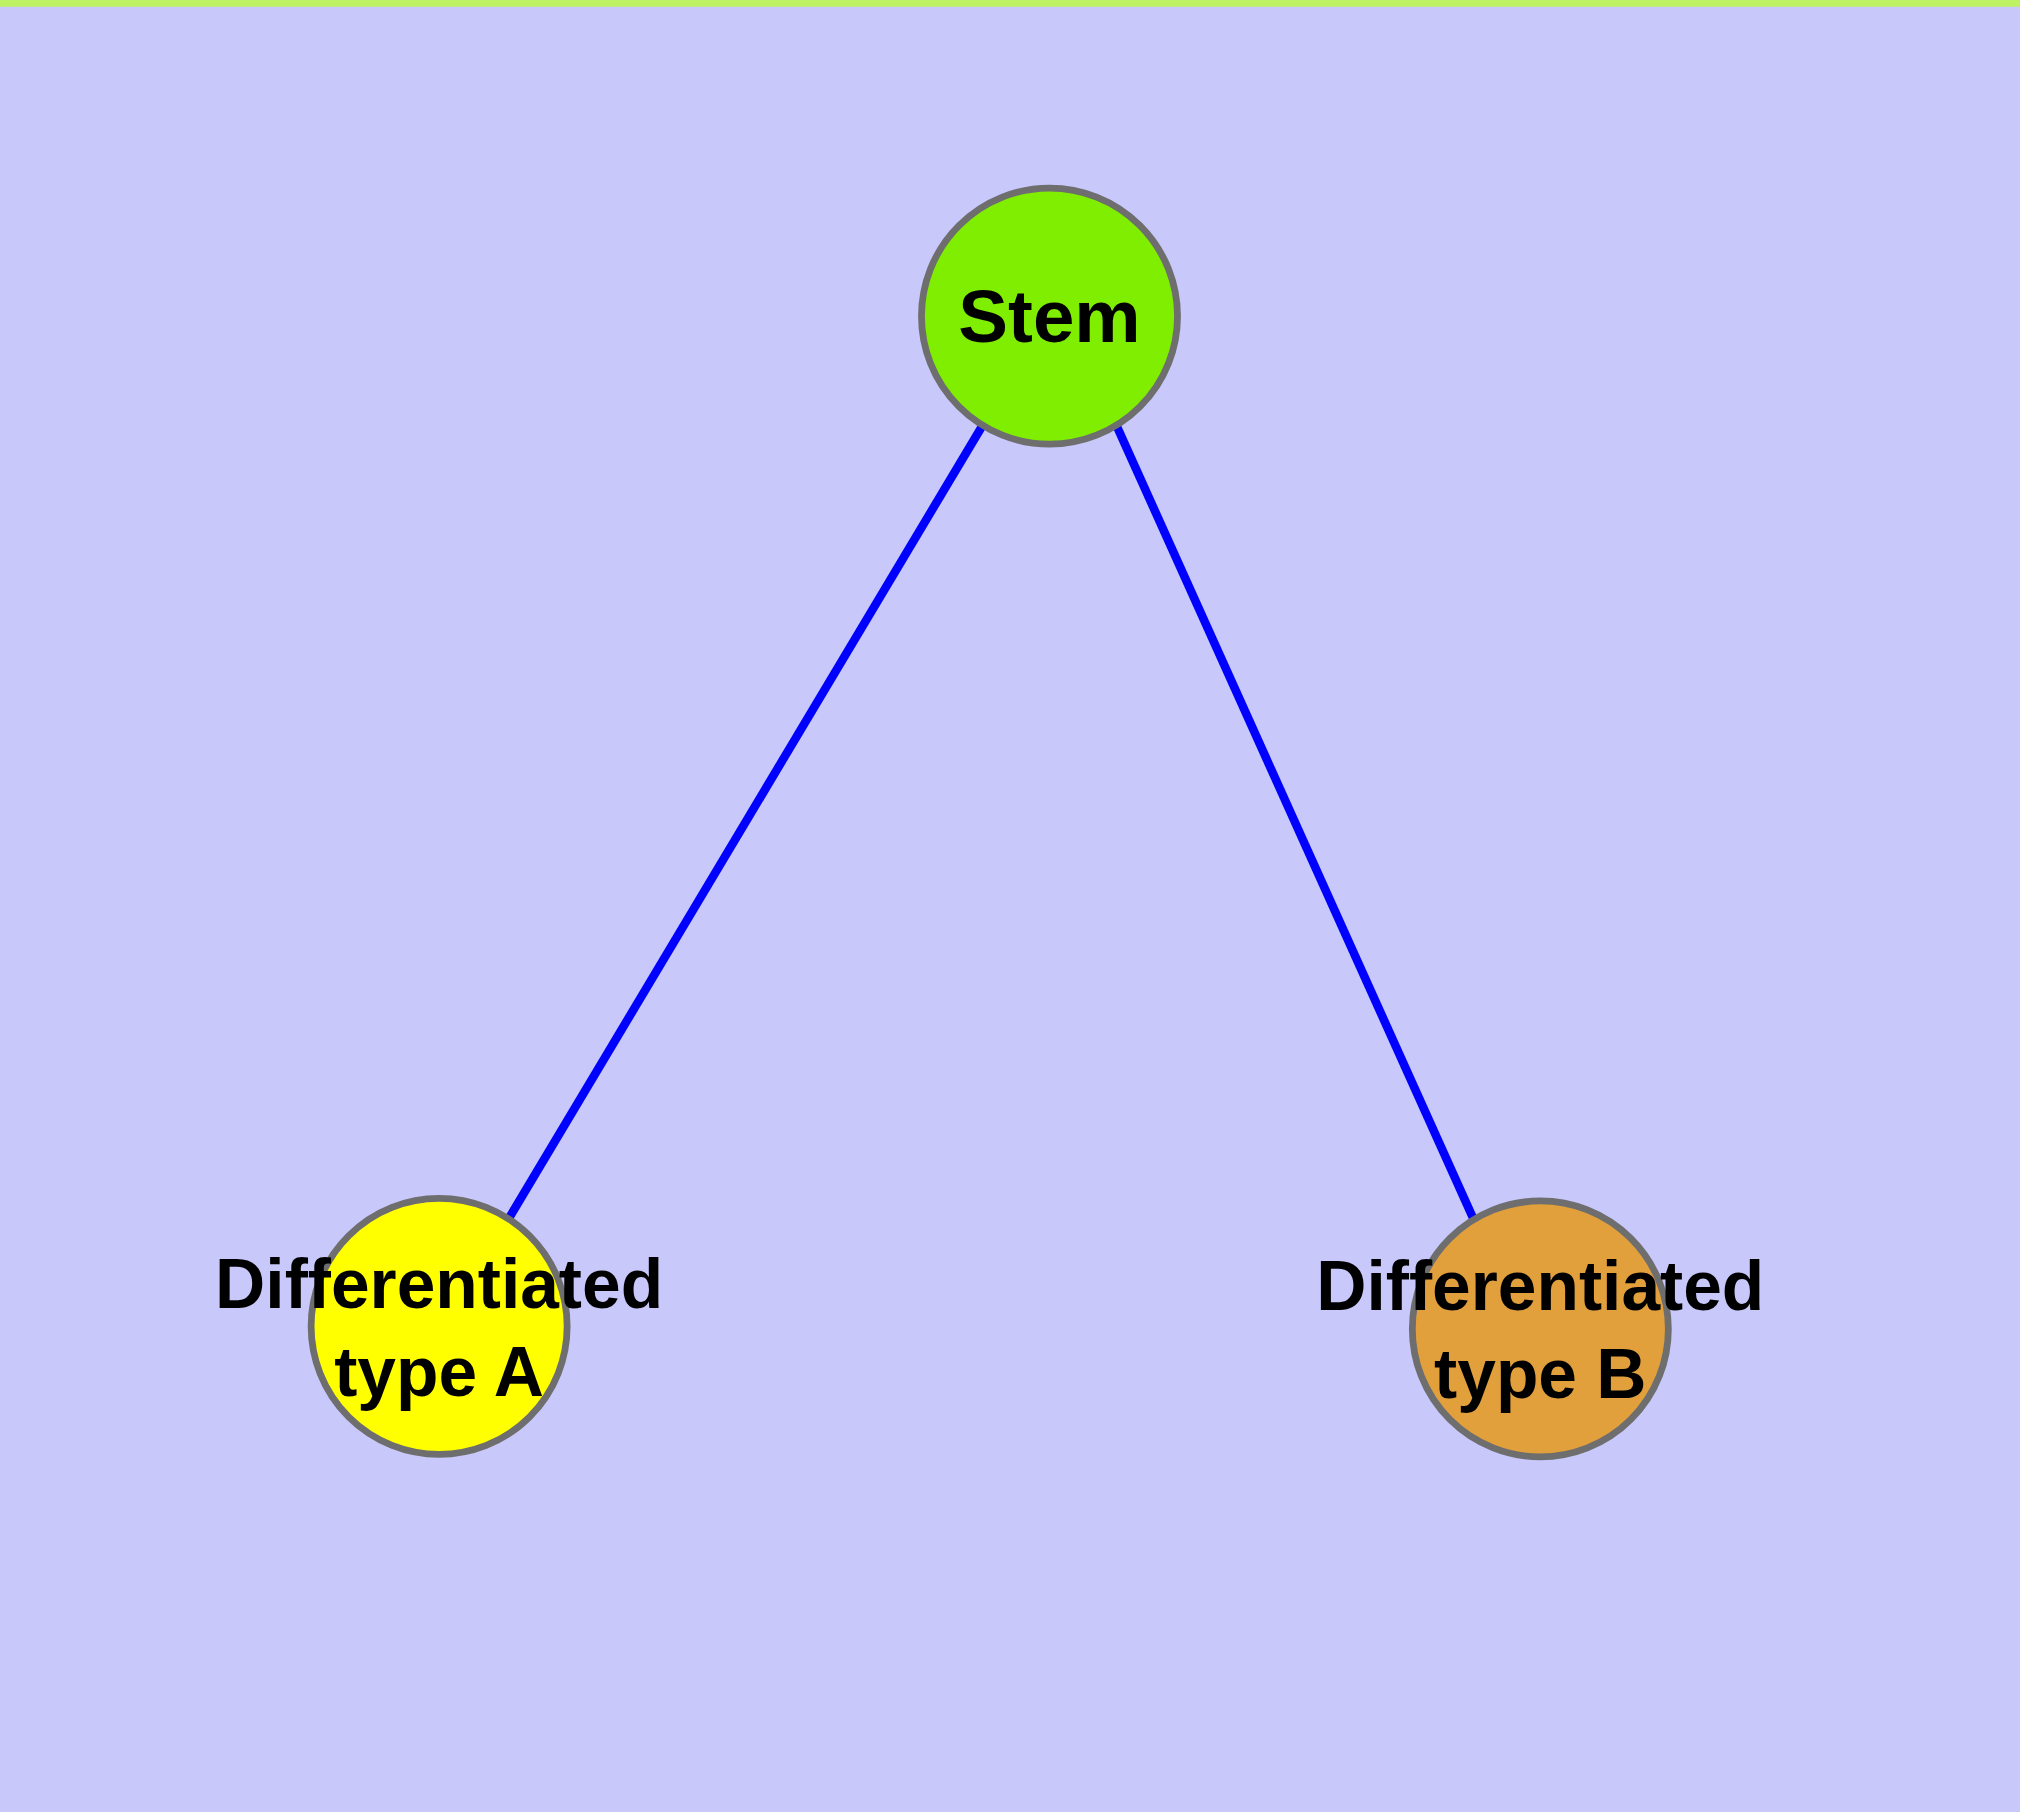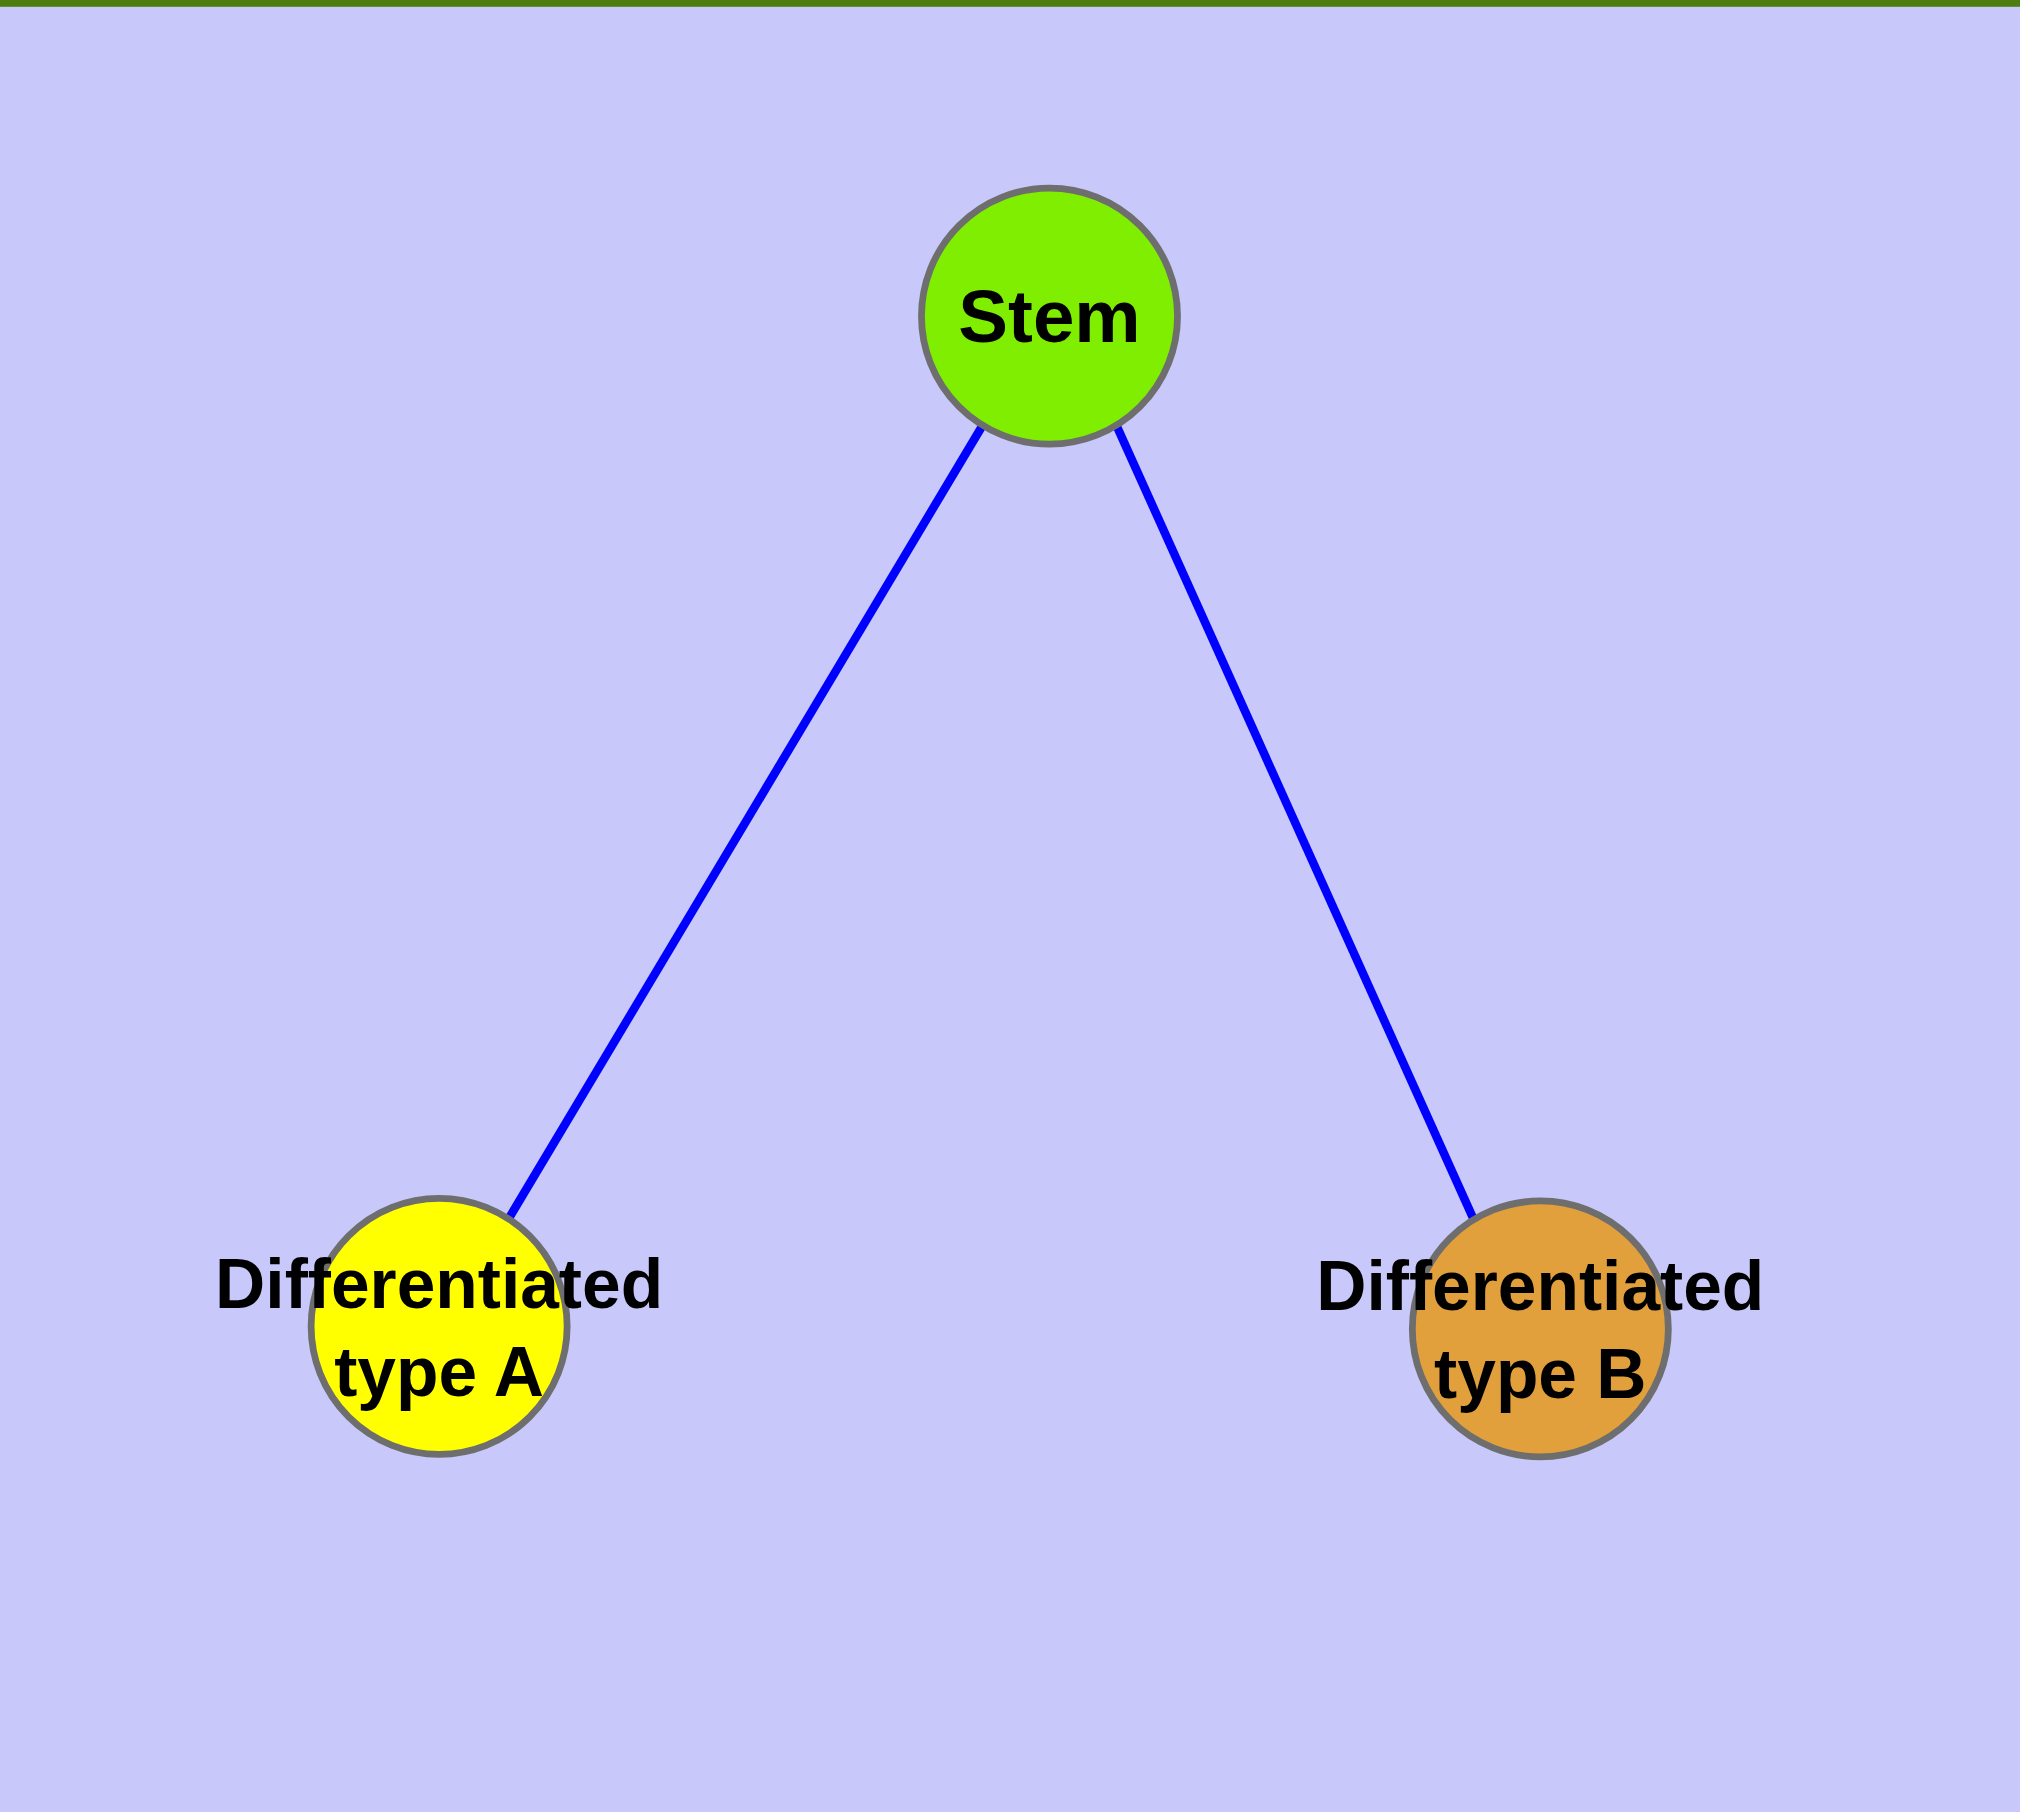--- a/index.html
+++ b/index.html
@@ -32,21 +32,21 @@
     font-weight: bold;
     fill: #000000;
     stroke: none;
     text-anchor: middle;
     font-family: "Liberation Sans", "DejaVu Sans", sans-serif;
   }
 </style>
 </head>
 <body>
 
-<div id="canvas" style="background: #4d7c0f;">
+<div id="canvas" style="background: #bef264;">
   <svg id="graph-svg" viewBox="0 0 2384 2138" preserveAspectRatio="none" xmlns="http://www.w3.org/2000/svg">
 
     <rect id="bg-rect" x="0" y="8" width="2384" height="2130" fill="#C8C8FA"></rect>
 
     <g id="edges-layer">
         <line x1="1159" y1="502" x2="600" y2="1438" stroke="#0000FF" stroke-width="10" stroke-linecap="butt"></line>
         <line x1="1317" y1="502" x2="1738" y2="1438" stroke="#0000FF" stroke-width="10" stroke-linecap="butt"></line>
       </g>
     <g id="nodes-layer">
         <g>

